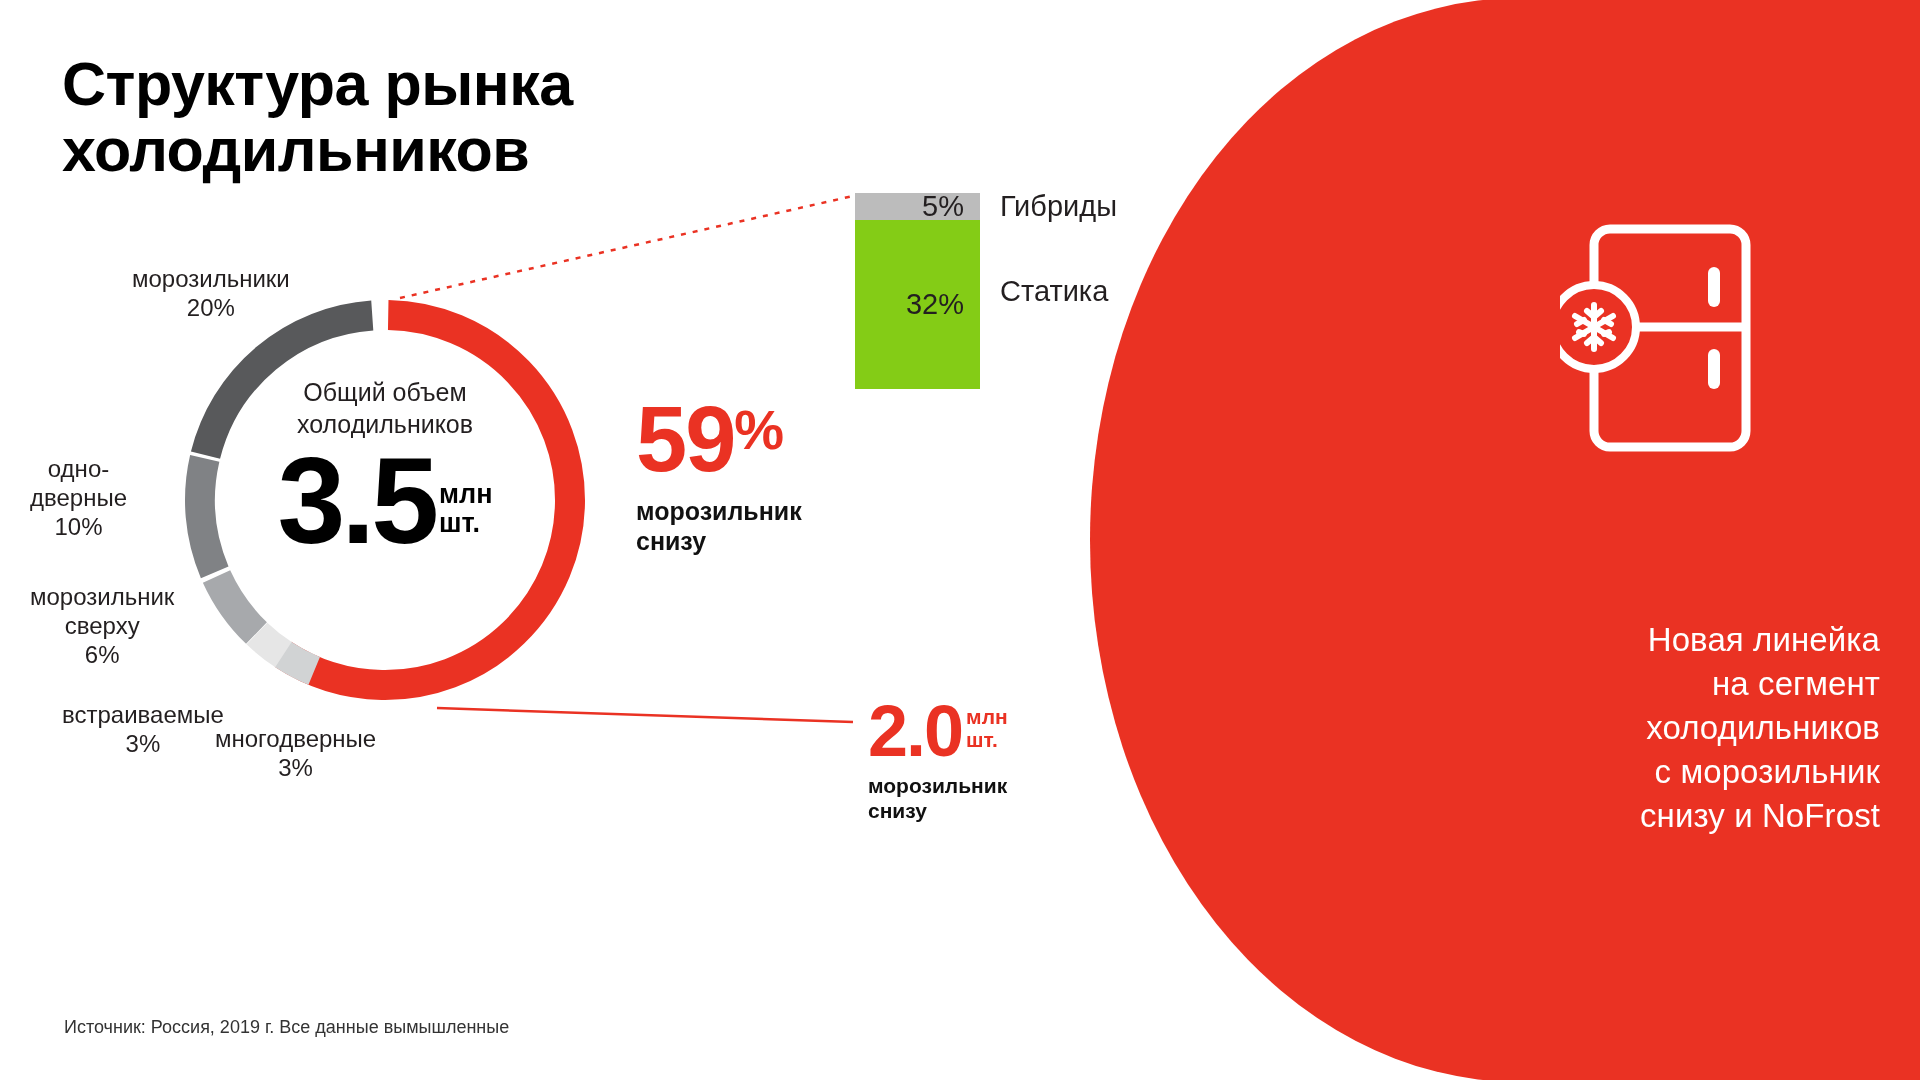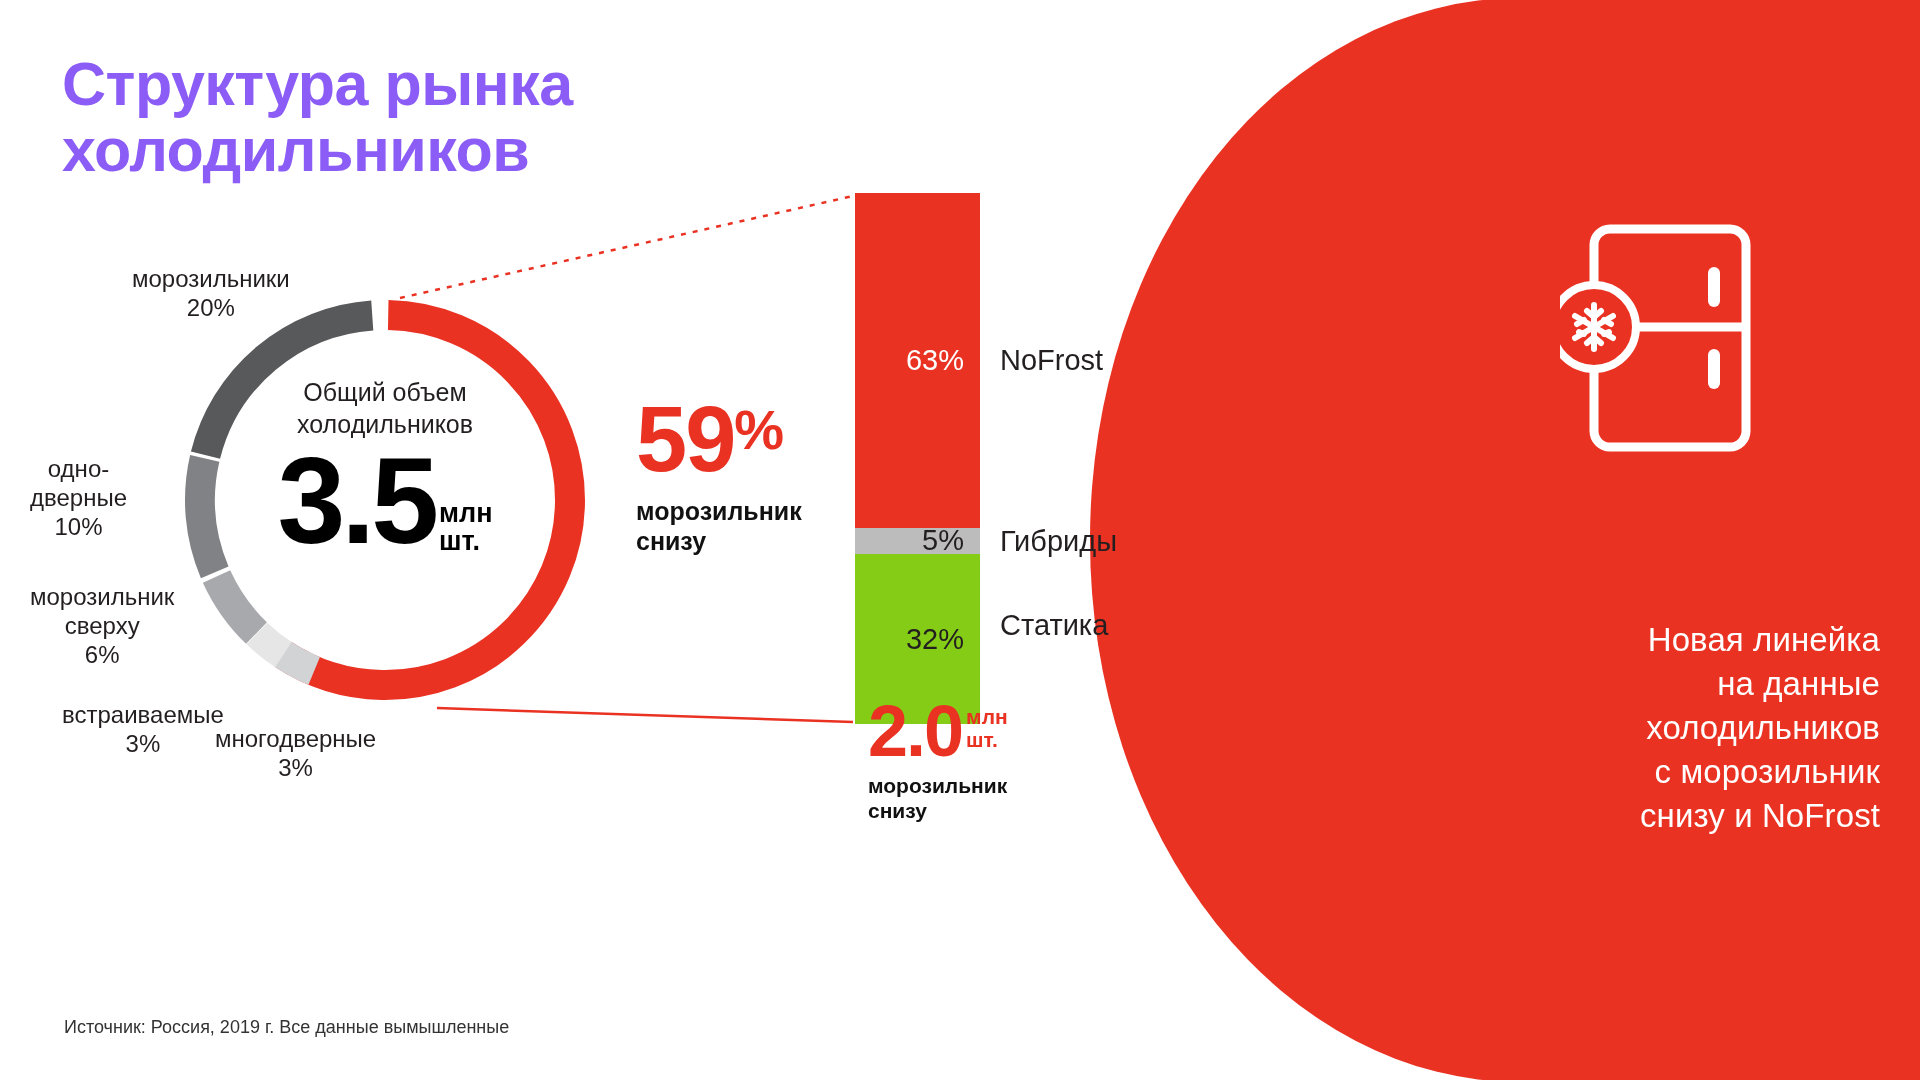--- a/index.html
+++ b/index.html
@@ -37,39 +37,39 @@
     line-height: 1.33;
     font-weight: 400;
     letter-spacing: .1px;
   }
 
   
   #page-title {
     position: absolute;
     left: 62px; top: 52px;
     width: 700px;
-    color: #8b5cf6;
+    color: #000000;
     font-size: 61px;
     font-weight: bold;
     line-height: 1.08;
     letter-spacing: -0.5px;
   }
 
   
   #donut-wrap { position: absolute; left: 175px; top: 290px; width: 420px; height: 420px; }
   #donut-center {
     position: absolute;
     left: 60px; top: 86px; width: 300px; text-align: center;
   }
   #donut-center-caption {
     font-size: 25px; line-height: 1.28; color: #231f20; font-weight: 400;
   }
   #donut-value-row {
     margin-top: 8px;
-    display: flex; align-items: flex-end; justify-content: center;
+    display: flex; align-items: center; justify-content: center;
   }
   #donut-value {
     font-size: 122px; font-weight: bold; line-height: .88;
     letter-spacing: -4px; color: #000;
   }
   #donut-unit {
     font-size: 27px; font-weight: bold; line-height: 1.05;
     margin-top: 14px; margin-left: 4px; color: #000; text-align: left;
   }
 
@@ -156,21 +156,21 @@
             <line x1="41" y1="120" x2="34" y2="114"></line>
           <line x1="17" y1="101" x2="24" y2="97"></line>
             <line x1="19" y1="109" x2="24" y2="111"></line>
           <line x1="51" y1="101" x2="44" y2="97"></line>
             <line x1="49" y1="109" x2="44" y2="111"></line>
         </g>
       </svg>
     </div>
     <div id="panel-text">
       <div>Новая линейка</div>
-      <div>на данные</div>
+      <div>на сегмент</div>
       <div>холодильников</div>
       <div>с морозильник</div>
       <div>снизу и NoFrost</div>
     </div>
   </div>
 </div>
 
 <div id="page-title">Структура рынка холодильников</div>
 
 <svg id="callouts">
@@ -220,24 +220,20 @@
 
 <div id="pct59-block">
   <div id="pct59-value"><span>59</span><span class="sup">%</span></div>
   <div id="pct59-caption">
     <div>морозильник</div>
     <div>снизу</div>
   </div>
 </div>
 
 <div id="bar-wrap">
-  <div class="bar-seg" id="seg-nofrost" style="height:63%">
-    <span class="seg-pct">63%</span>
-    <span class="bar-legend" style="top:50%; transform:translateY(-50%)">NoFrost</span>
-  </div>
   <div class="bar-seg" id="seg-hybrid" style="height:5%">
     <span class="seg-pct">5%</span>
     <span class="bar-legend" style="top:50%; transform:translateY(-50%)">Гибриды</span>
   </div>
   <div class="bar-seg" id="seg-static" style="height:32%">
     <span class="seg-pct">32%</span>
     <span class="bar-legend" style="top:42%; transform:translateY(-50%)">Статика</span>
   </div>
 </div>
 

